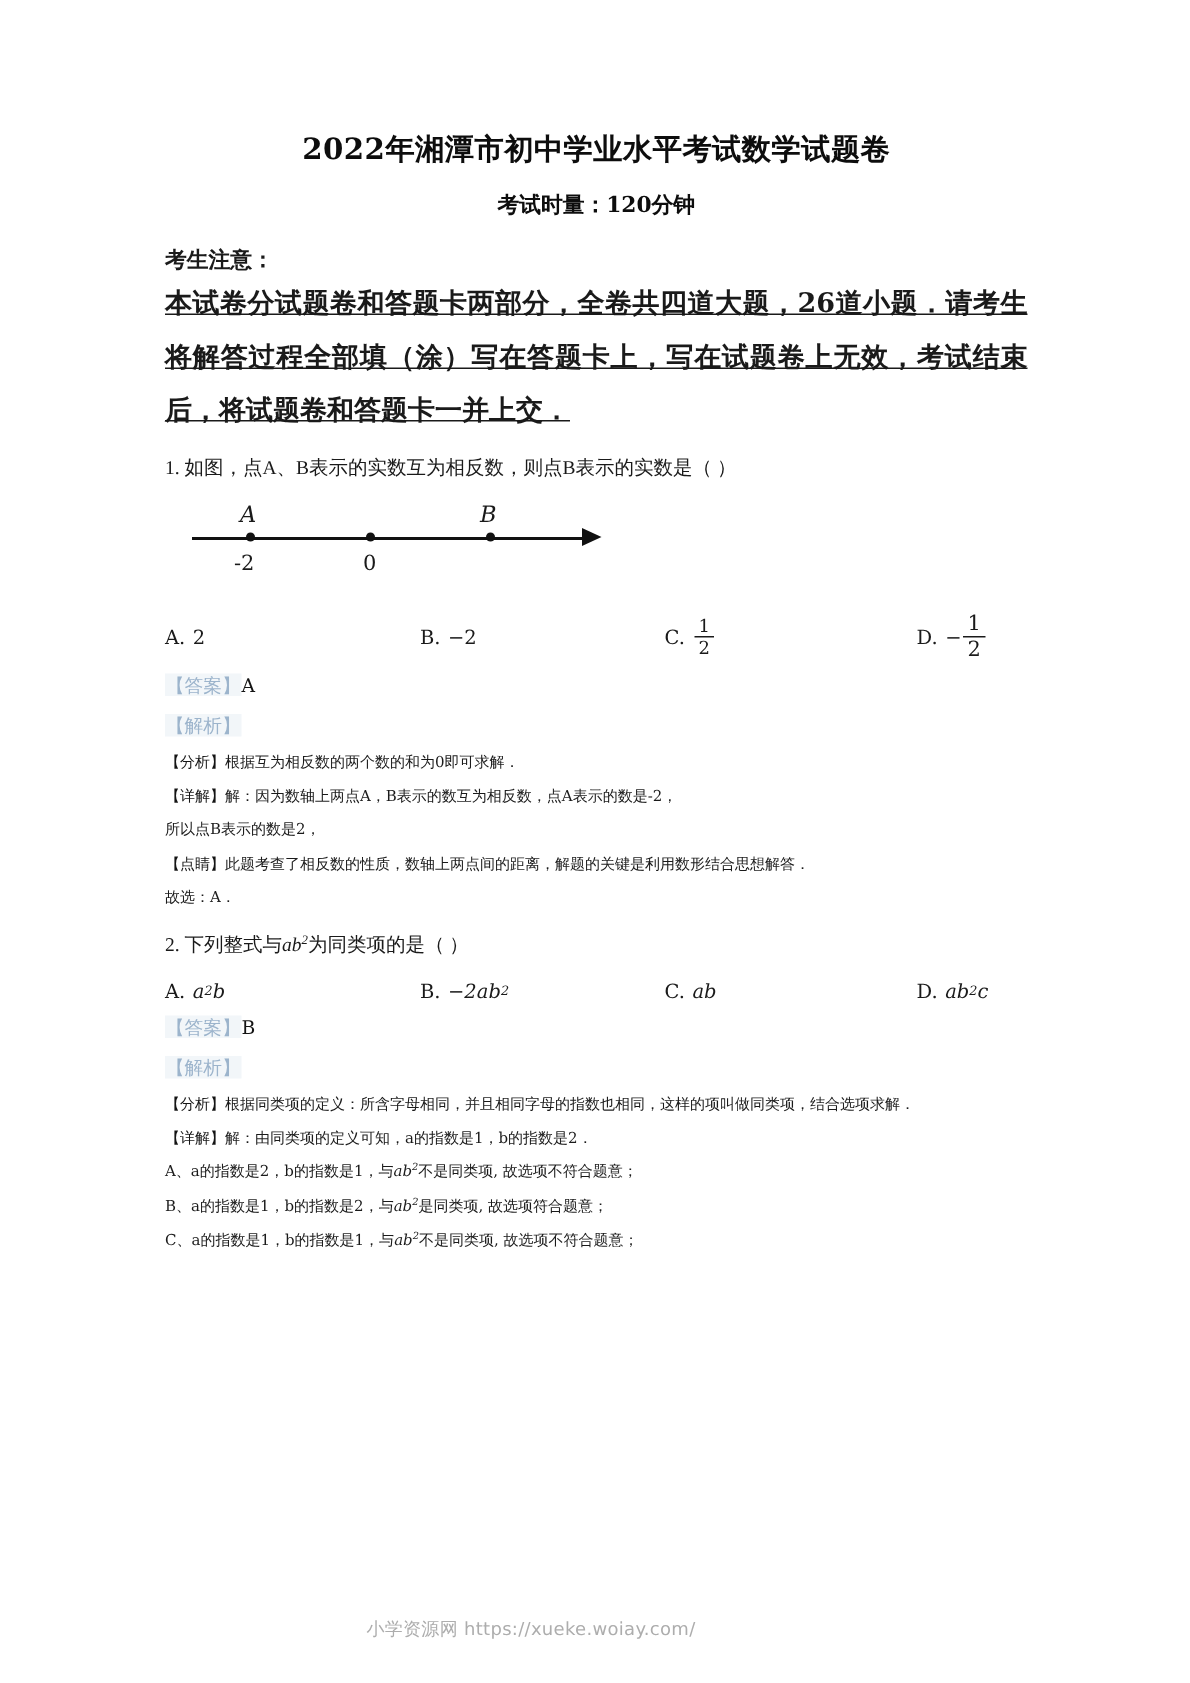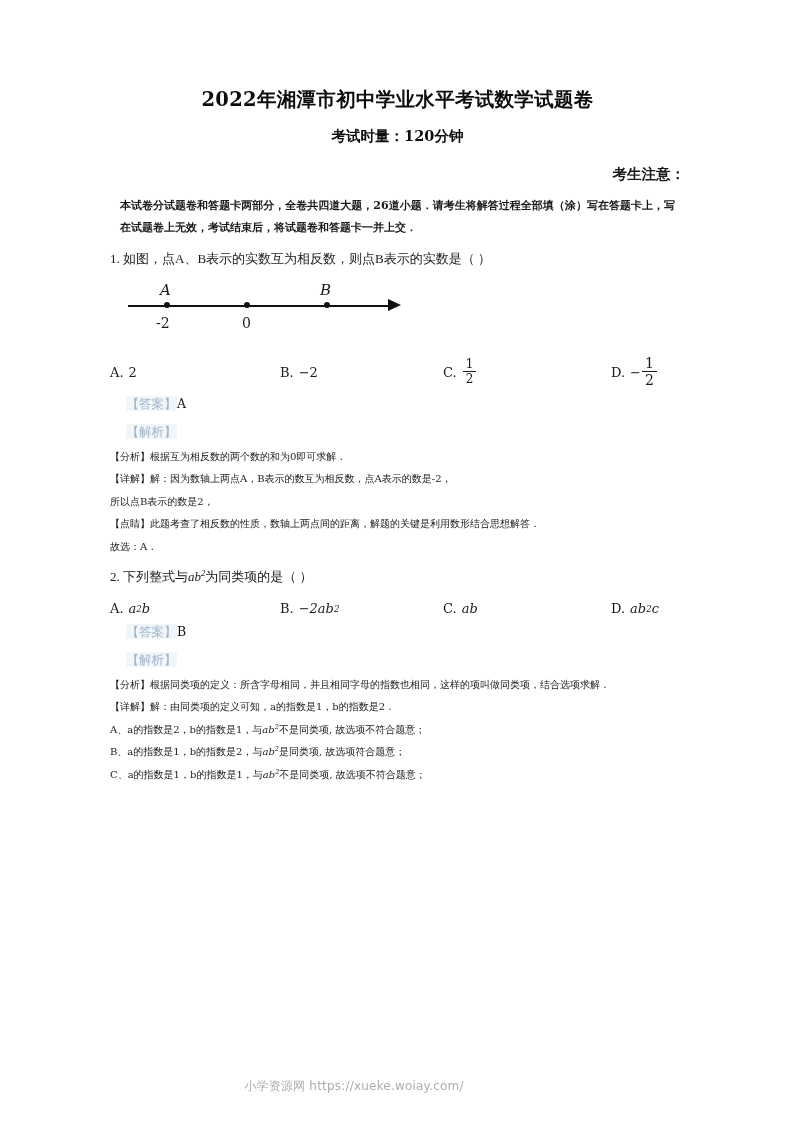--- a/index.html
+++ b/index.html
@@ -45,29 +45,29 @@
     margin: 0 0 16px 0;
     color: #0d0d0d;
   }
 
   
   .intro-label {
     font-weight: bold;
     font-size: 14.5px;
     line-height: 1.62;
     margin: 0;
-    text-align: right;
   }
   .intro-body {
     font-weight: bold;
-    font-size: 11px;
+    font-size: 18px;
     line-height: 1.95;
-    margin: 10px;
+    margin: 0;
     text-align: justify;
     text-justify: inter-ideograph;
+    text-decoration: underline;
   }
   .section-head {
     font-weight: bold;
     font-size: 14.5px;
     line-height: 1.95;
     margin: 6px 0 4px 0;
     text-align: justify;
     text-justify: inter-ideograph;
   }
 
@@ -119,21 +119,21 @@
   sup.exp {
     font-size: 0.66em;
     vertical-align: super;
     font-style: italic;
   }
 
   
   .ans-line {
     font-size: 12.5px;
     line-height: 1.9;
-    margin: 4px 0 0 16px;
+    margin: 4px 0 0 0;
   }
   .tag {
     color: #9cb4cc;
     background: #f2f6f9;
     font-weight: normal;
     padding: 0 0.5px;
   }
   .body-line {
     font-size: 10px;
     line-height: 1.95;

